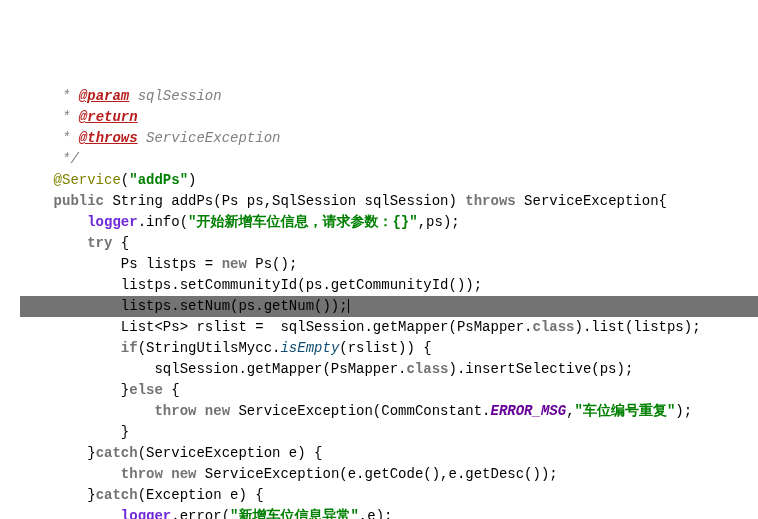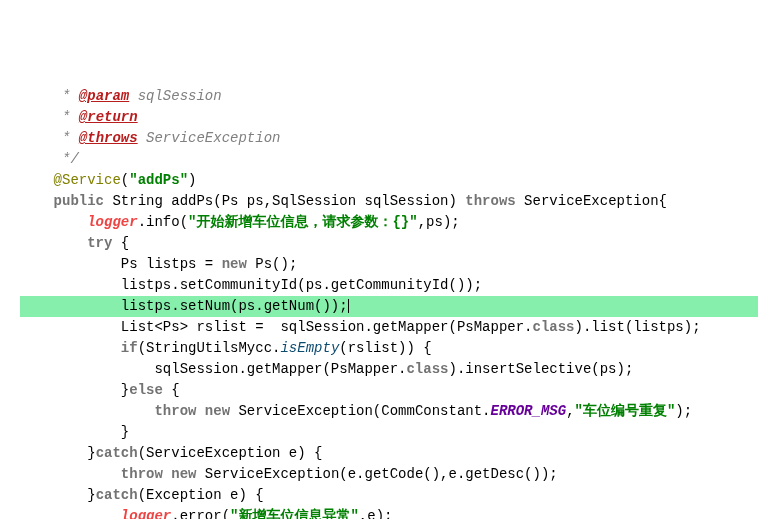--- a/index.html
+++ b/index.html
@@ -14,28 +14,28 @@
     overflow: hidden;
   }
   .code-area {
     padding: 2px 0 2px 20px;
   }
   .line {
     display: block;
     min-height: 1.5em;
   }
   .highlighted {
-    background: #86efac;
+    background: #737373;
   }
   .comment { color: #808080; font-style: italic; }
   .comment-tag { color: #b91c1c; font-style: italic; font-weight: bold; text-decoration: underline; }
   .annotation { color: #808000; }
   .keyword { color: #737373; font-weight: bold; }
   .string { color: #008000; font-weight: bold; }
-  .field { color: #ef4444; font-style: italic; font-weight: bold; }
+  .field { color: #6d28d9; font-weight: bold; }
   .static-method { color: #0c4a6e; font-style: italic; }
   .static-const { color: #660099; font-style: italic; font-weight: bold; margin-top: 16px; }
   .cursor { display:inline-block; width:1px; height:1em; background:#000; vertical-align:middle; }
 </style>
 </head>
 <body>
 
 
 
 <div class="code-area"><span class="line"><span>     </span><span class="comment">* </span><span class="comment-tag">@param</span><span class="comment"> sqlSession</span></span><span class="line"><span>     </span><span class="comment">* </span><span class="comment-tag">@return</span></span><span class="line"><span>     </span><span class="comment">* </span><span class="comment-tag">@throws</span><span class="comment"> ServiceException</span></span><span class="line"><span>     </span><span class="comment">*/</span></span><span class="line"><span>    </span><span class="annotation">@Service</span><span>(</span><span class="string">"addPs"</span><span>)</span></span><span class="line"><span>    </span><span class="keyword">public</span><span> String addPs(Ps ps,SqlSession sqlSession) </span><span class="keyword">throws</span><span> ServiceException{</span></span><span class="line"><span>        </span><span class="field">logger</span><span>.info(</span><span class="string">"开始新增车位信息，请求参数：{}"</span><span>,ps);</span></span><span class="line"><span>        </span><span class="keyword">try</span><span> {</span></span><span class="line"><span>            </span><span>Ps listps = </span><span class="keyword">new</span><span> Ps();</span></span><span class="line"><span>            </span><span>listps.setCommunityId(ps.getCommunityId());</span></span><span class="line highlighted"><span>            </span><span>listps.setNum(ps.getNum());</span><span class="cursor"></span></span><span class="line"><span>            </span><span>List&lt;Ps&gt; rslist =  sqlSession.getMapper(PsMapper.</span><span class="keyword">class</span><span>).list(listps);</span></span><span class="line"><span>            </span><span class="keyword">if</span><span>(StringUtilsMycc.</span><span class="static-method">isEmpty</span><span>(rslist)) {</span></span><span class="line"><span>                </span><span>sqlSession.getMapper(PsMapper.</span><span class="keyword">class</span><span>).insertSelective(ps);</span></span><span class="line"><span>            </span><span>}</span><span class="keyword">else</span><span> {</span></span><span class="line"><span>                </span><span class="keyword">throw new</span><span> ServiceException(CommConstant.</span><span class="static-const">ERROR_MSG</span><span>,</span><span class="string">"车位编号重复"</span><span>);</span></span><span class="line"><span>            </span><span>}</span></span><span class="line"><span>        </span><span>}</span><span class="keyword">catch</span><span>(ServiceException e) {</span></span><span class="line"><span>            </span><span class="keyword">throw new</span><span> ServiceException(e.getCode(),e.getDesc());</span></span><span class="line"><span>        </span><span>}</span><span class="keyword">catch</span><span>(Exception e) {</span></span><span class="line"><span>            </span><span class="field">logger</span><span>.error(</span><span class="string">"新增车位信息异常"</span><span>,e);</span></span></div>

